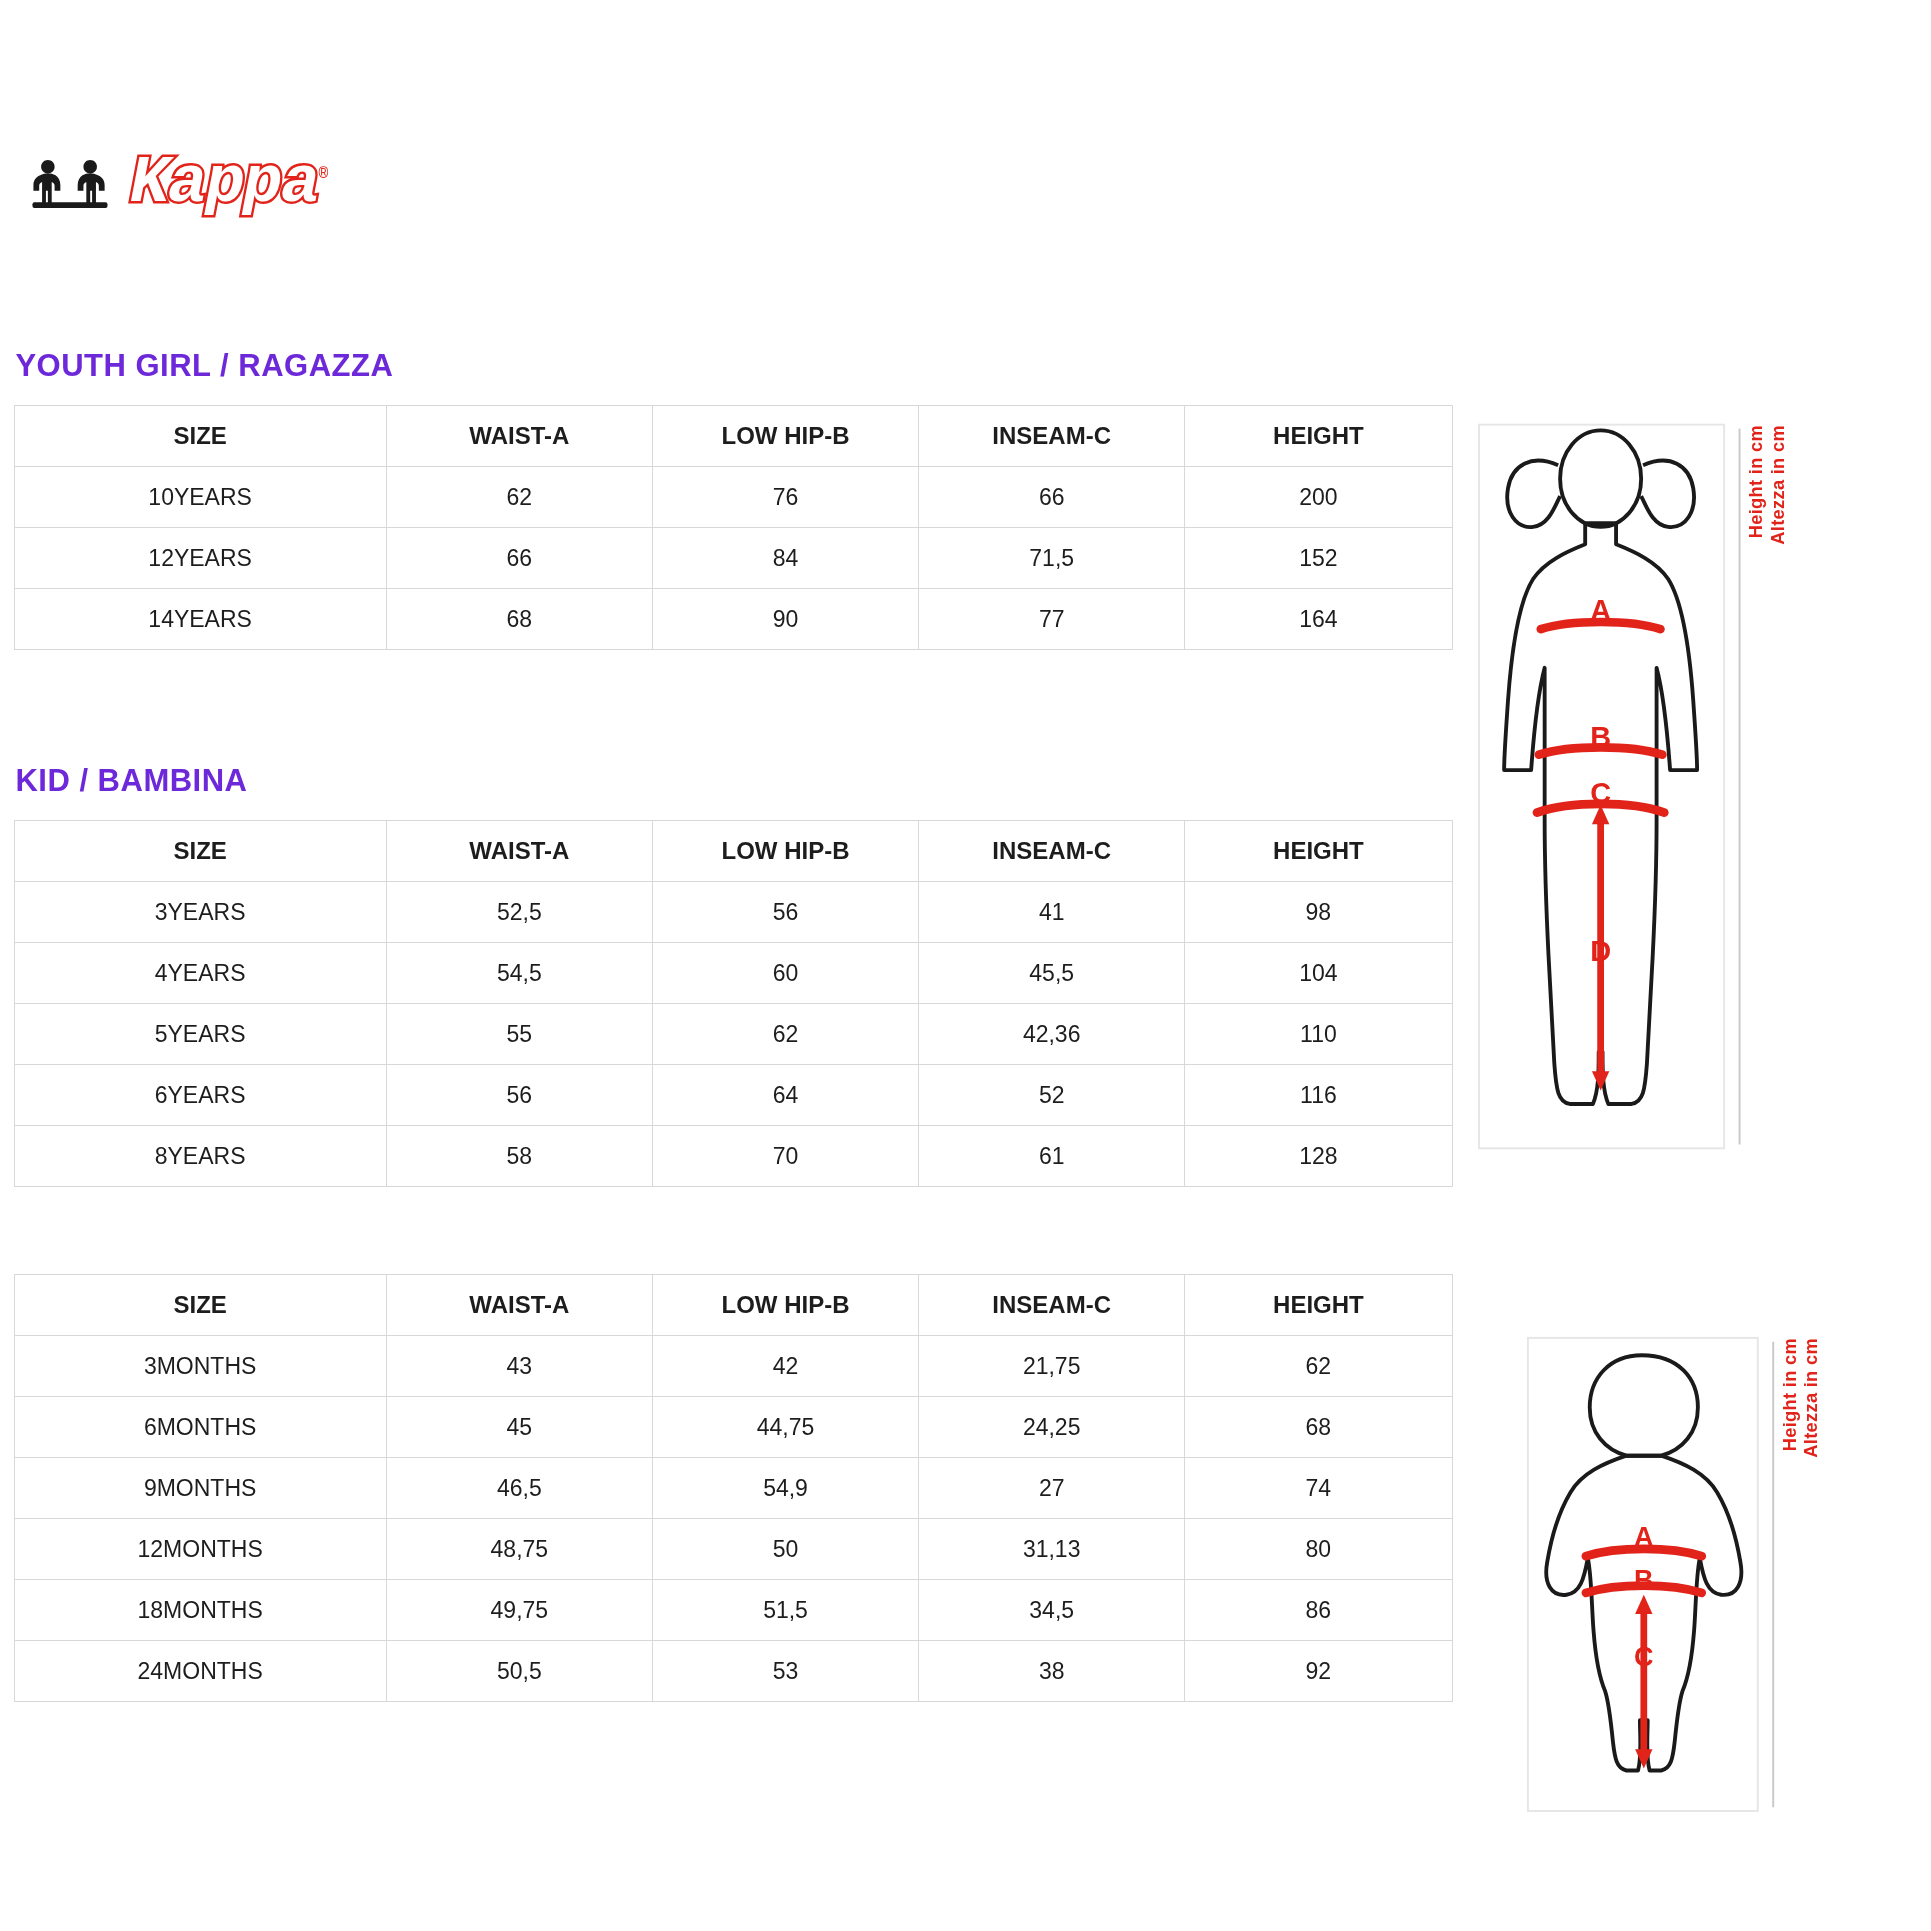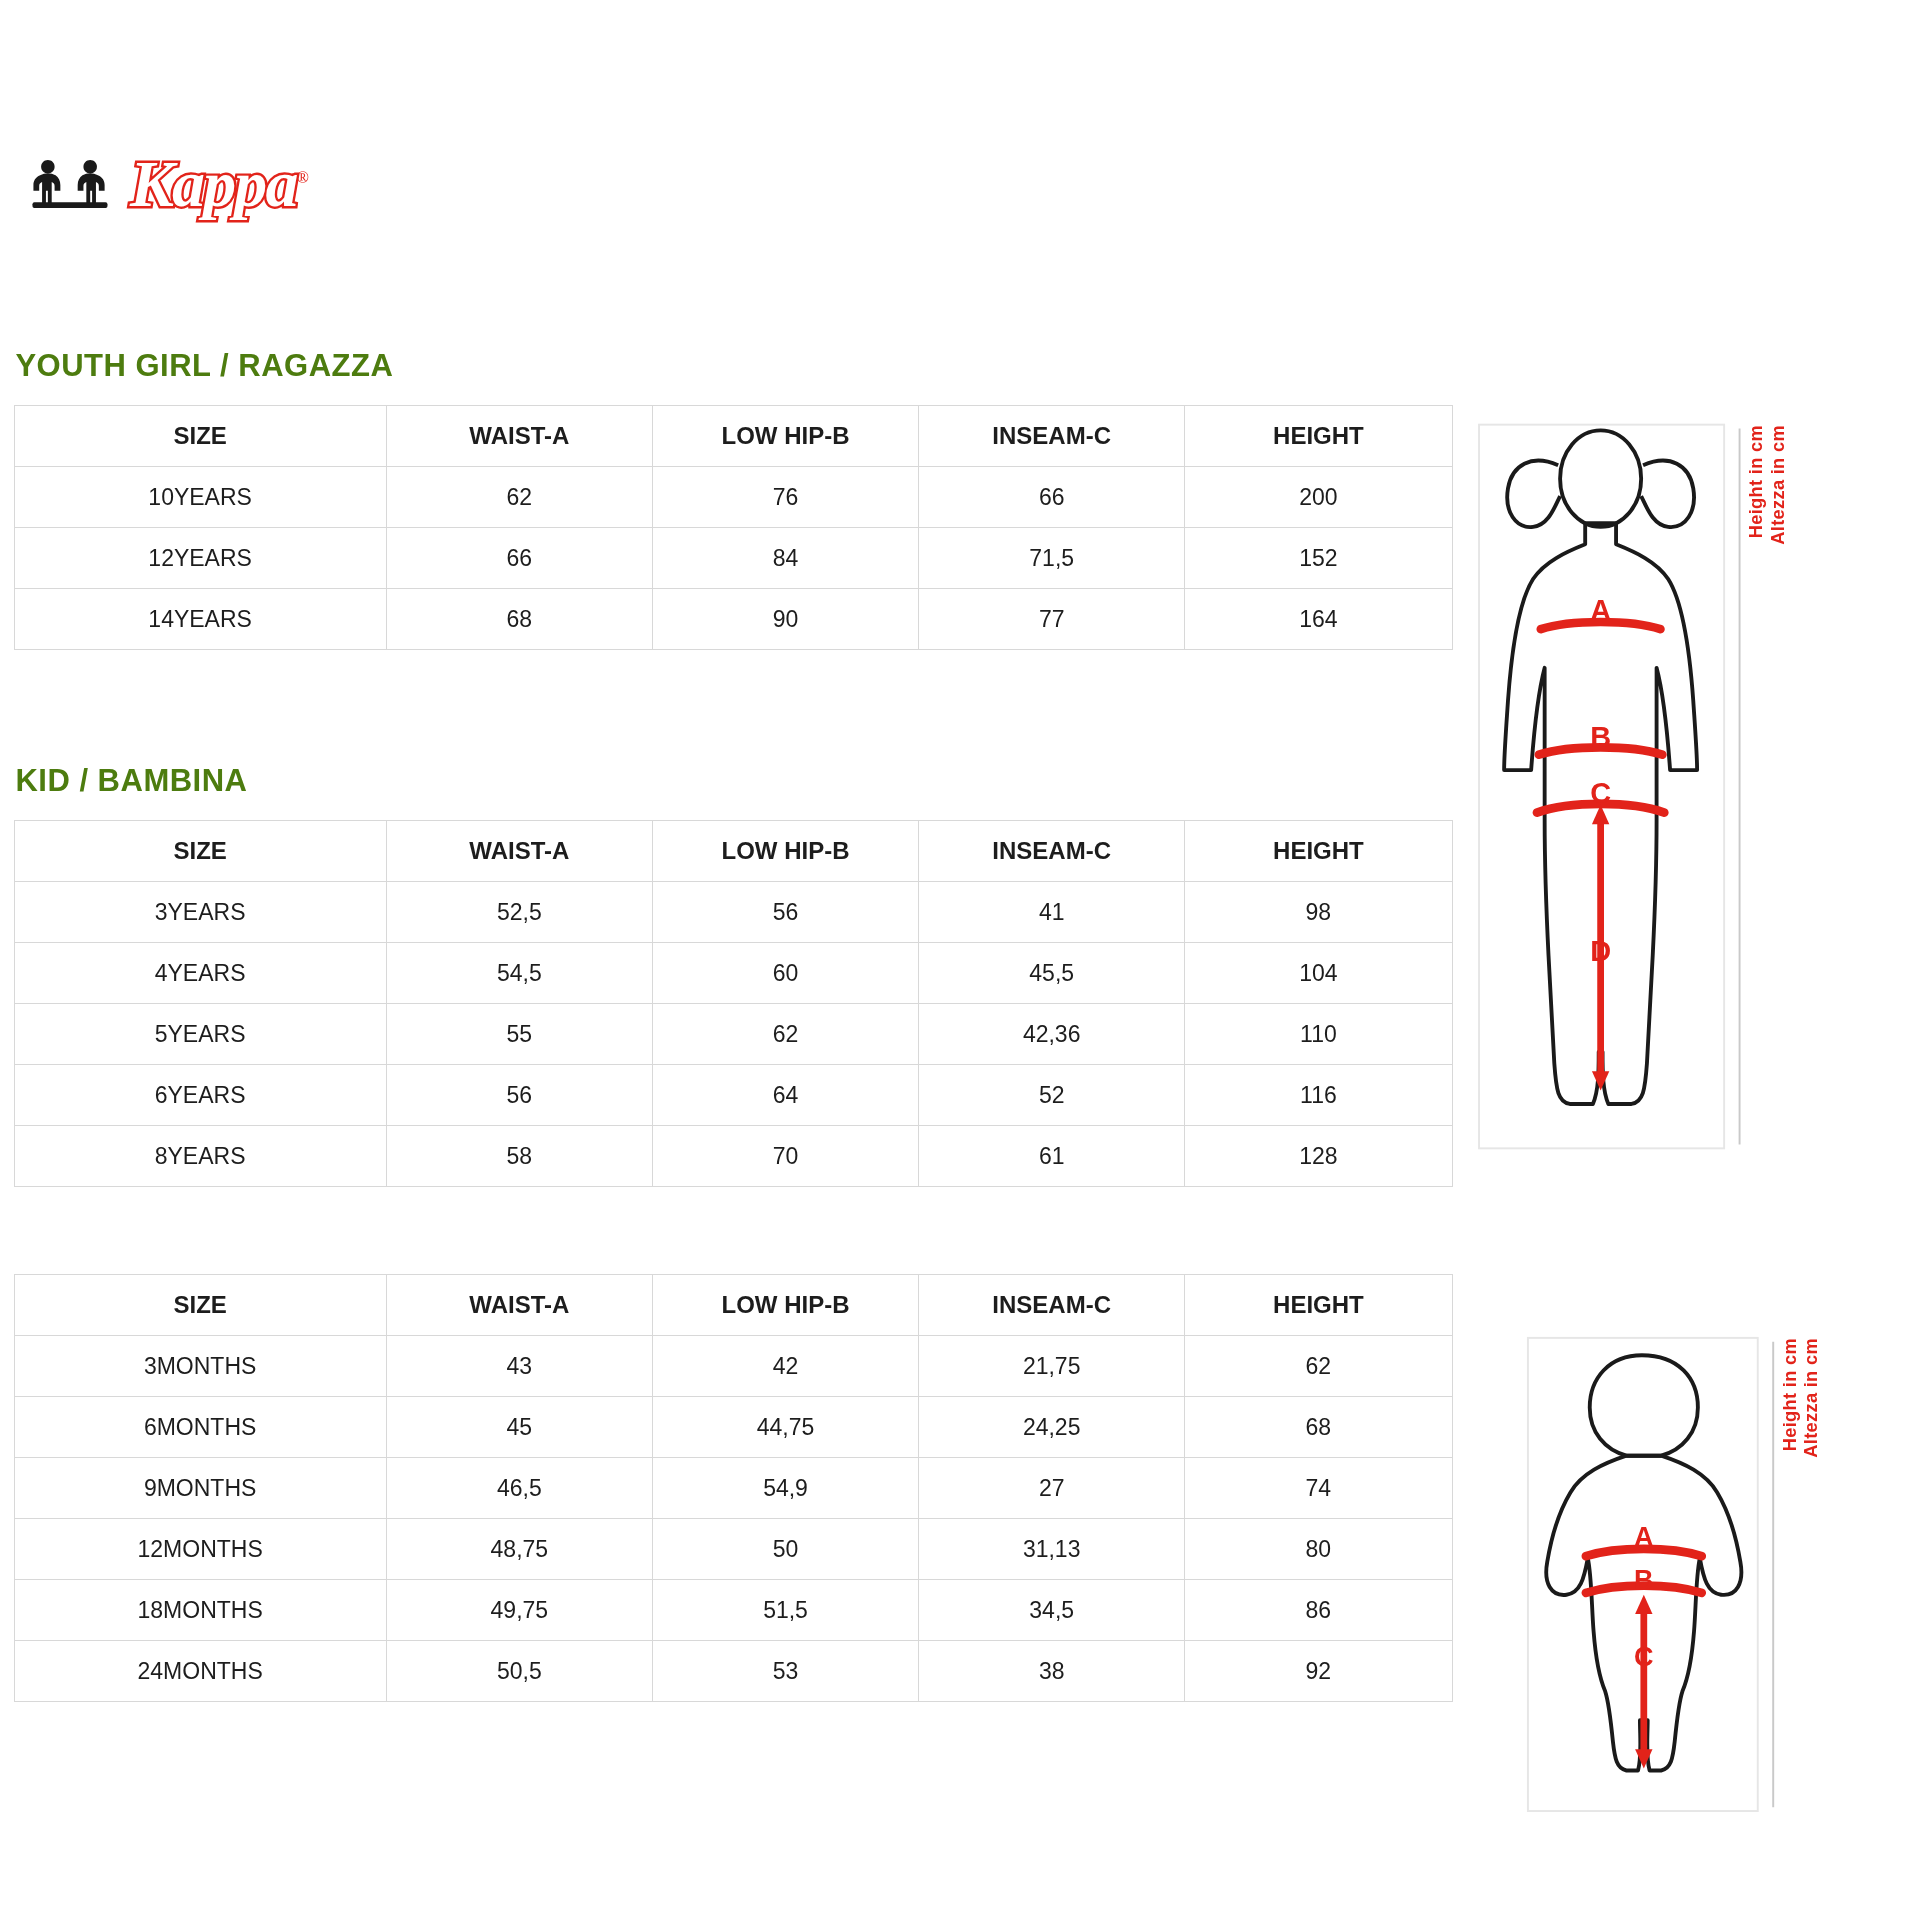--- a/index.html
+++ b/index.html
@@ -32,21 +32,21 @@
     height: 77px;
     display: flex;
     align-items: center;
     gap: 9.7px;
   }
   .logo-mark {
     width: 101px;
     height: 60px;
   }
   .logo-text {
-    font-family: Liberation Serif, serif;
+    font-family: Liberation Mono, monospace;
     font-size: 66px;
     font-weight: bold;
     font-style: italic;
     letter-spacing: -1.9px;
     color: #ffffff;
     -webkit-text-stroke: 4.8px #e2231a;
     paint-order: stroke fill;
     position: relative;
     line-height: 1;
   }
@@ -62,21 +62,21 @@
   
   .section {
     position: absolute;
     left: 13.5px;
     width: 1439px;
   }
   .section-title {
     font-size: 31px;
     font-weight: bold;
     letter-spacing: 0.5px;
-    color: #4d7c0f;
+    color: #6d28d9;
     margin: 0 0 21px 1.9px;
   }
   table.size-table {
     border-collapse: collapse;
     width: 1439px;
     table-layout: fixed;
   }
   table.size-table th,
   table.size-table td {
     border: 1px solid #d8d8d8;

